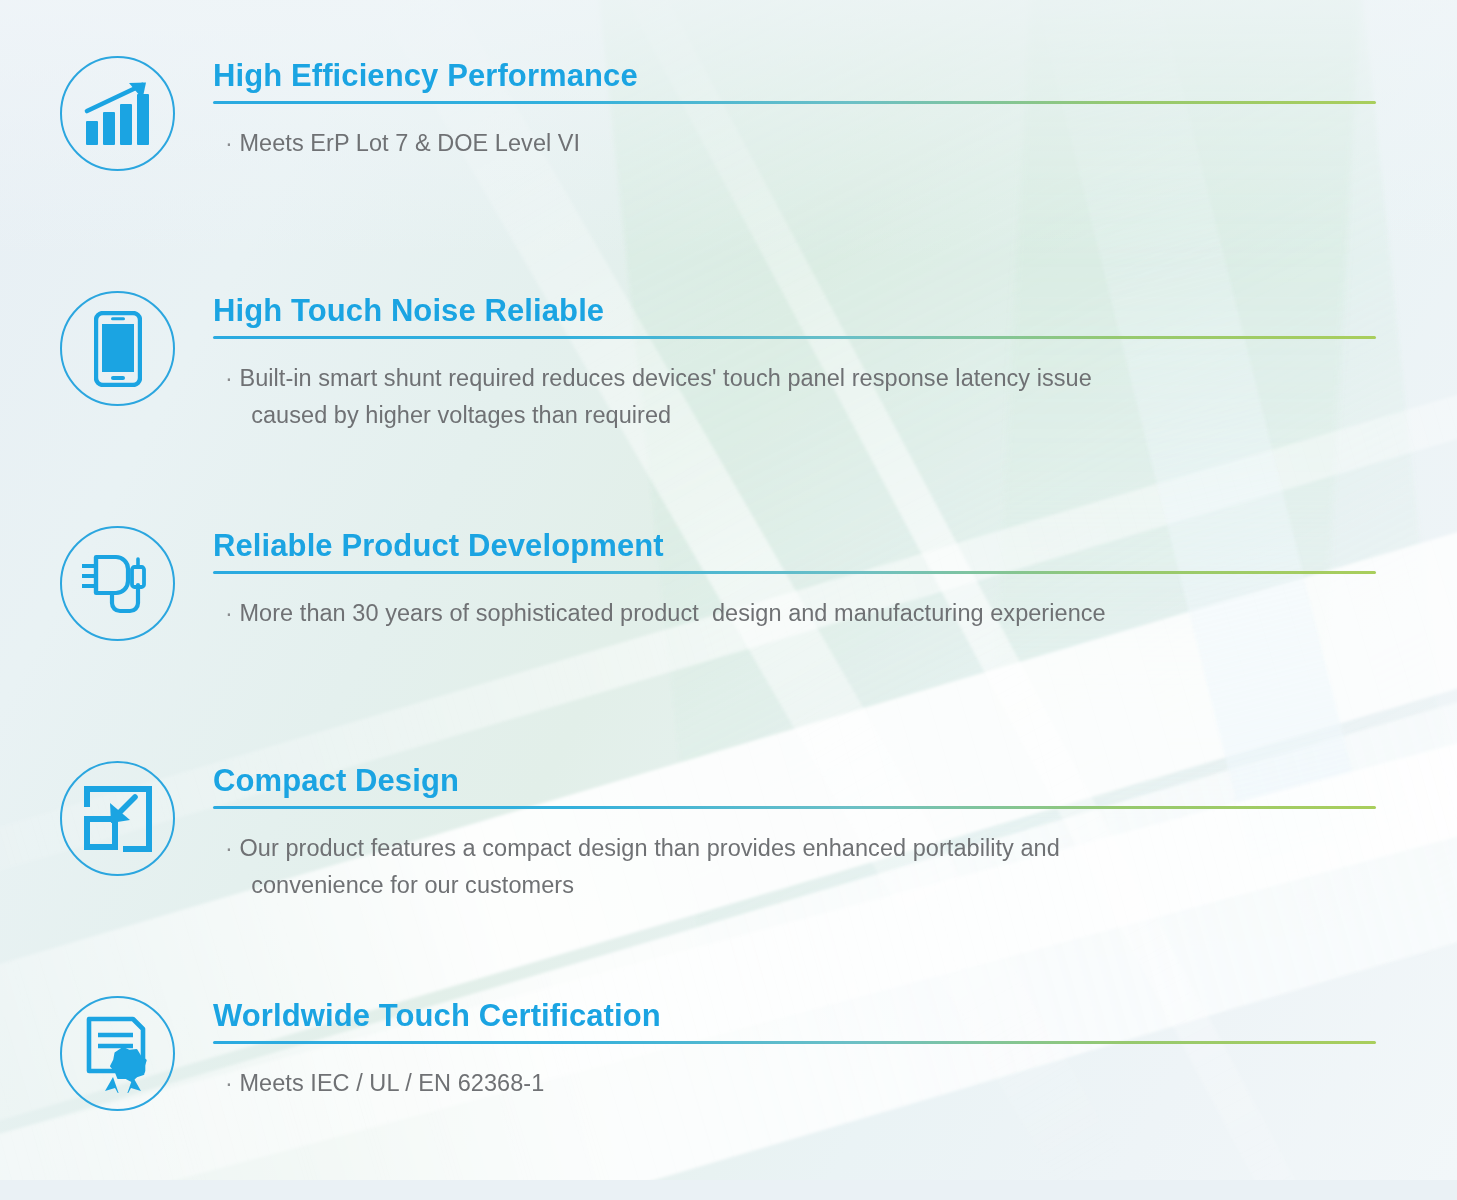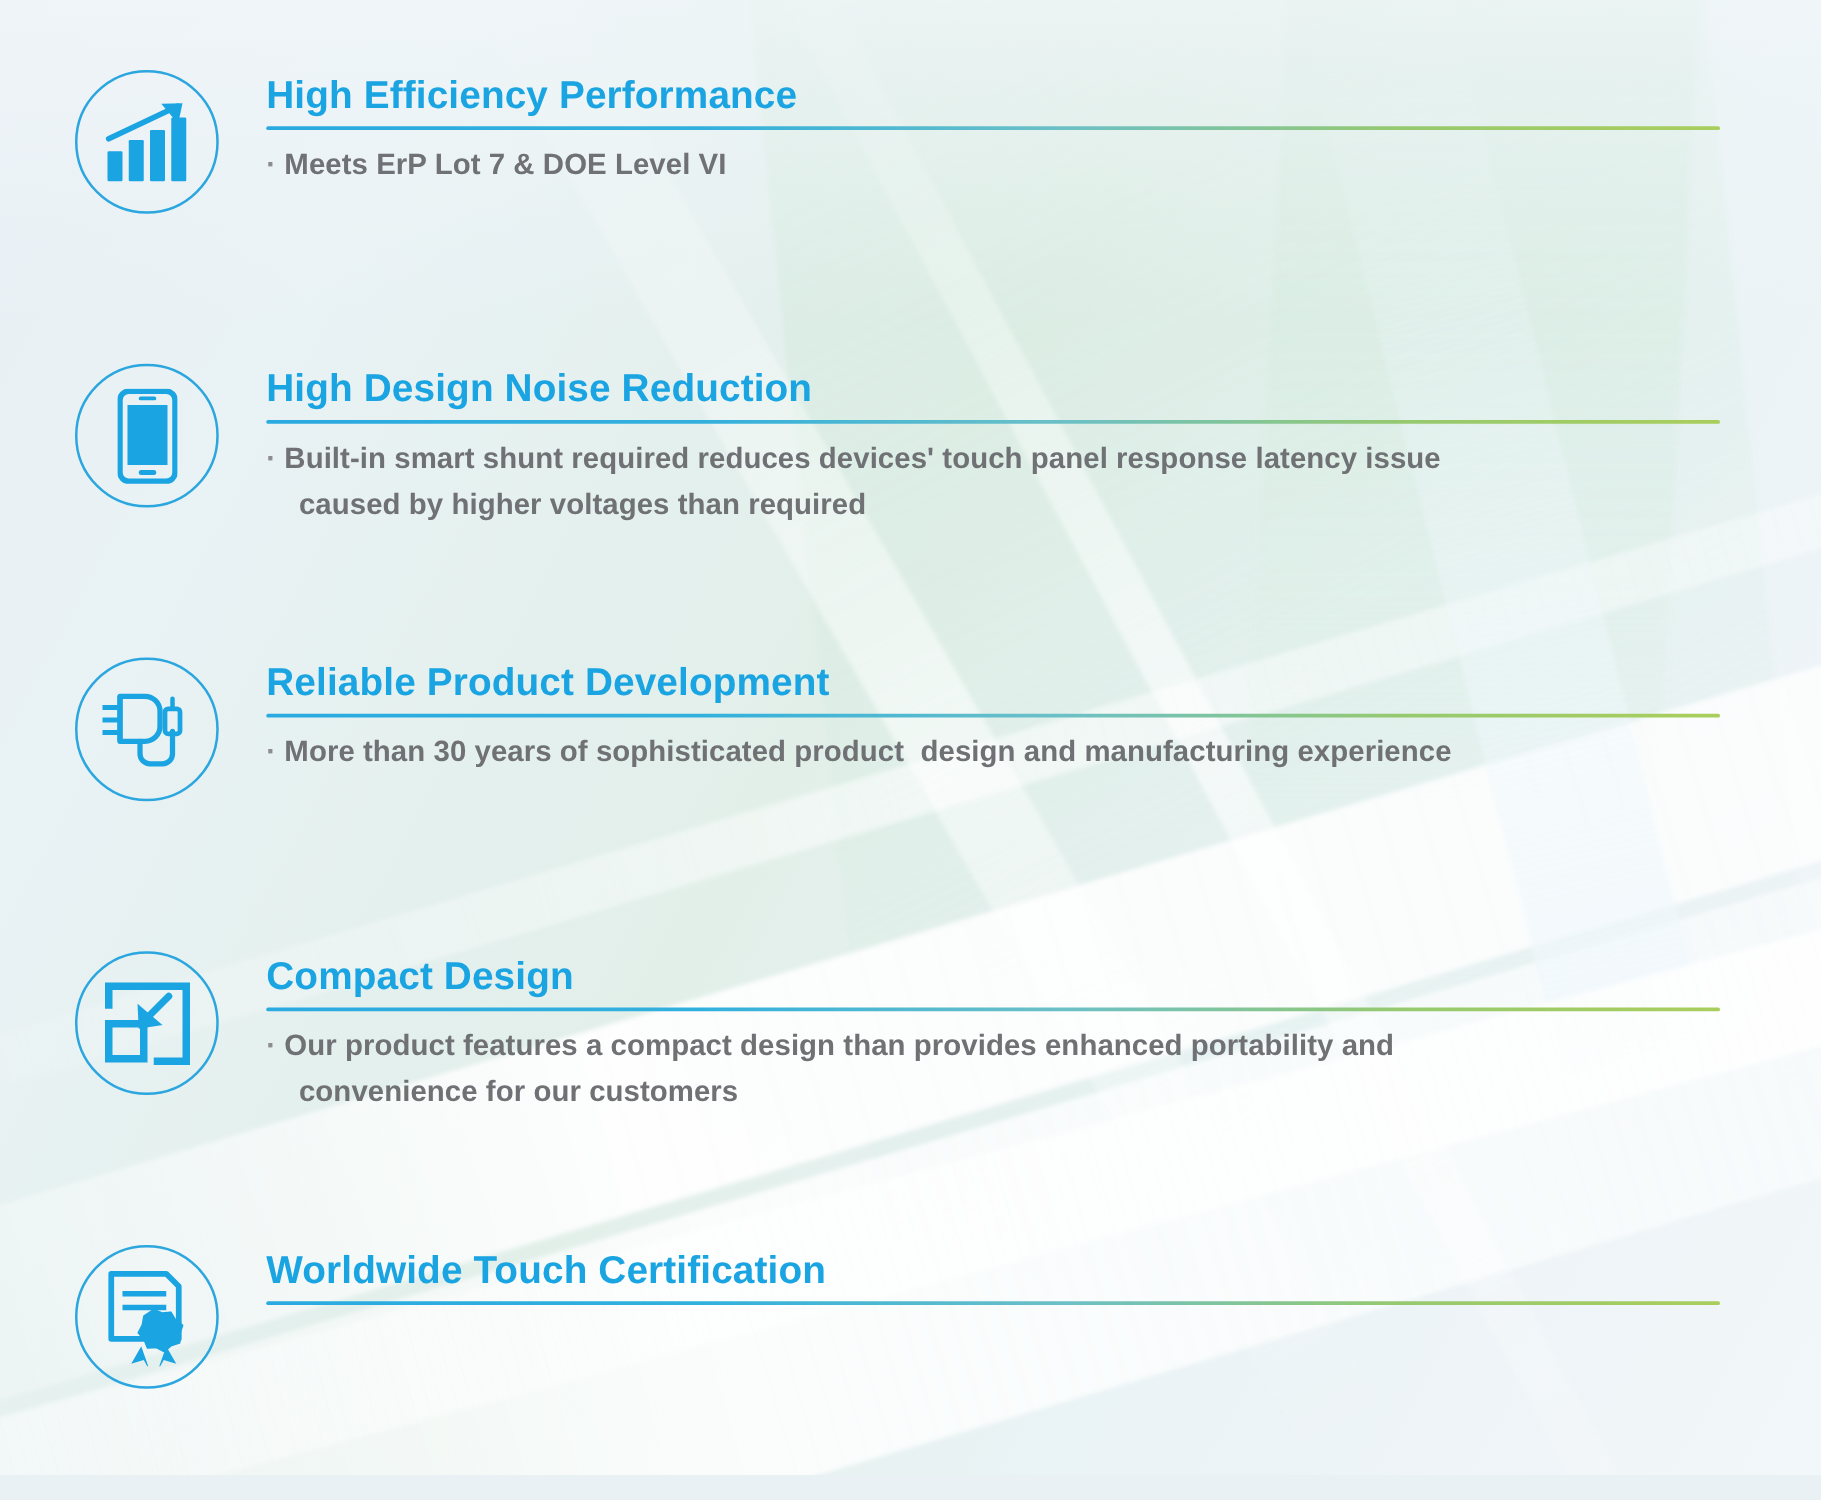--- a/index.html
+++ b/index.html
@@ -81,21 +81,21 @@
     letter-spacing:.1px;
     line-height:40px;
     margin:0;
     white-space:nowrap;
   }
   .divider{
     height:3px;width:1163px;margin-top:5px;
     background:linear-gradient(90deg,#2aaae0 0%,#32b0dd 30%,#6cc0c6 55%,#96c96f 78%,#a9ce5c 100%);
     border-radius:2px;
   }
-  .f-body{margin:0;padding-top:9px;font-weight:bold;}
+  .f-body{margin:12px;padding-top:9px;}
   .bullet-line{
     color:#6f7174;
     font-size:23.5px;
     line-height:37px;
     letter-spacing:.05px;
     white-space:pre-wrap;
     text-indent:-13px;
     padding-left:13px;
   }
   .bullet-line .dot{color:#8b8d90;}
@@ -146,21 +146,21 @@
           <div class="icon-circle">
             <svg width="48" height="76" viewBox="0 0 48 76">
               <rect x="2" y="2" width="44" height="72" rx="7" ry="7" fill="none" stroke="#1ba4e2" stroke-width="4.4"></rect>
               <rect x="8" y="13" width="32" height="48" fill="#1ba4e2"></rect>
               <rect x="17" y="6.2" width="14" height="3" rx="1.5" fill="#1ba4e2"></rect>
               <rect x="17" y="65" width="14" height="4" rx="2" fill="#1ba4e2"></rect>
             </svg>
           </div>
         </div>
         <div class="content">
-          <h2 class="f-title">High Design Noise Reduction</h2>
+          <h2 class="f-title">High Touch Noise Reliable</h2>
           <div class="divider"></div>
           <div class="f-body">
             <div class="bullet-line"><span class="dot">·</span> <span>Built-in smart shunt required reduces devices' touch panel response latency issue
   caused by higher voltages than required</span></div>
           </div>
         </div>
       </div>
       <div class="feature" style="top: 526px;">
         <div class="icon-wrap">
           <div class="icon-circle">
@@ -213,16 +213,19 @@
               <line x1="15" y1="31" x2="50" y2="31" stroke="#1ba4e2" stroke-width="4.4"></line>
               <path d="M30 62 l-8 14 l10 -3 l5 9 z" fill="#1ba4e2"></path>
               <path d="M50 62 l8 14 l-10 -3 l-5 9 z" fill="#1ba4e2"></path>
               <path d="M40 33 l6.5 2.8 l7 -.7 l3.6 6 l5.6 4.3 l-2.3 6.7 l0 7 l-6.7 2.2 l-5.3 4.6 l-6.2-3.2 l-7 .4 l-2.6-6.6 l-4.6-5.3 l3.2-6.2 l1.3-7 z" fill="#1ba4e2" stroke="#1ba4e2" stroke-width="2" stroke-linejoin="round"></path>
             </svg>
           </div>
         </div>
         <div class="content">
           <h2 class="f-title">Worldwide Touch Certification</h2>
           <div class="divider"></div>
+          <div class="f-body">
+            <div class="bullet-line"><span class="dot">·</span> <span>Meets IEC / UL / EN 62368-1</span></div>
+          </div>
         </div>
       </div>
     </div>
 </div>
 
 </body></html>

